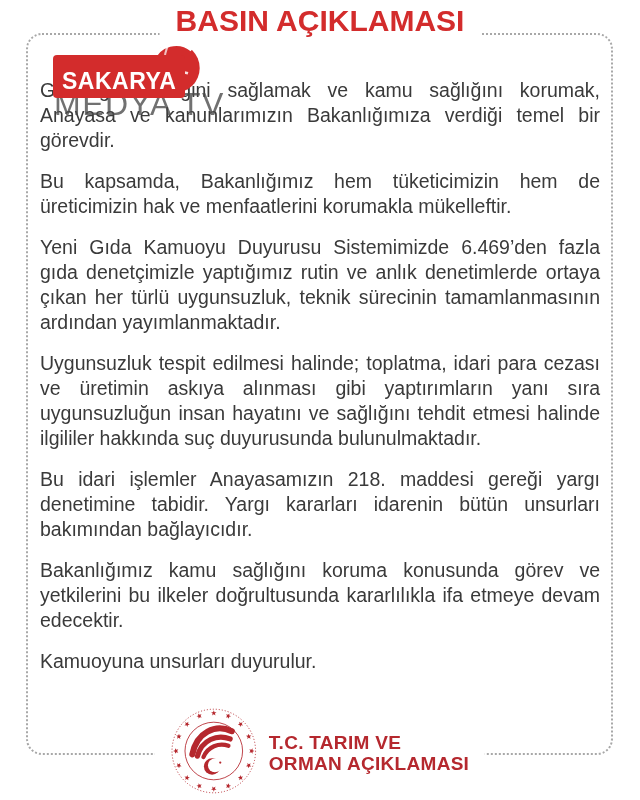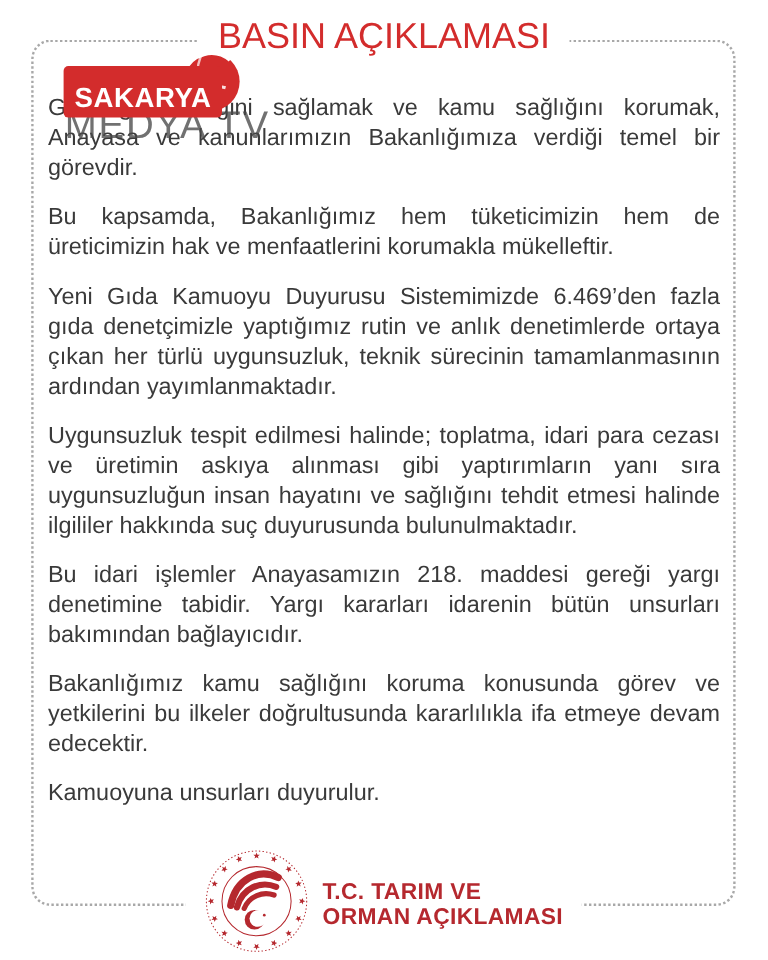--- a/index.html
+++ b/index.html
@@ -25,27 +25,27 @@
     width: 587px;
     height: 722px;
     box-sizing: border-box;
     border: 2px dotted var(--border_gray, #a8a8a8);
     border-radius: 16px;
     z-index: 0;
   }
   
   .title {
     position: absolute;
-    top: 14px;
+    top: 4px;
     left: 50%;
     transform: translateX(-50%);
     background: #fff;
     padding: 0 16px;
     font-size: 30px;
-    font-weight: normal;
+    font-weight: bold;
     letter-spacing: 0px;
     color: var(--accent_red, #d32c2c);
     white-space: nowrap;
     z-index: 2;
   }
   
   .watermark {
     position: absolute;
     left: 53px;
     top: 42px;

